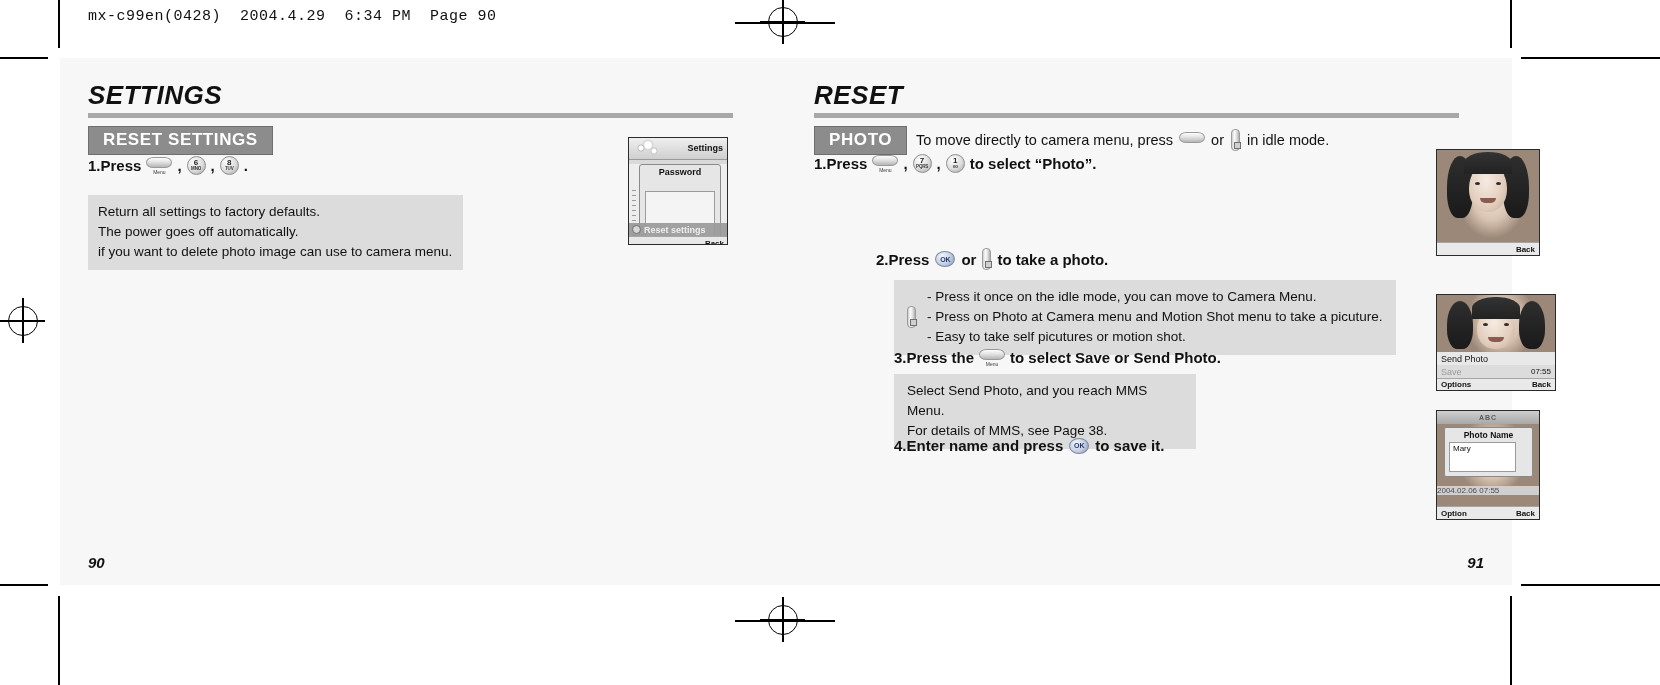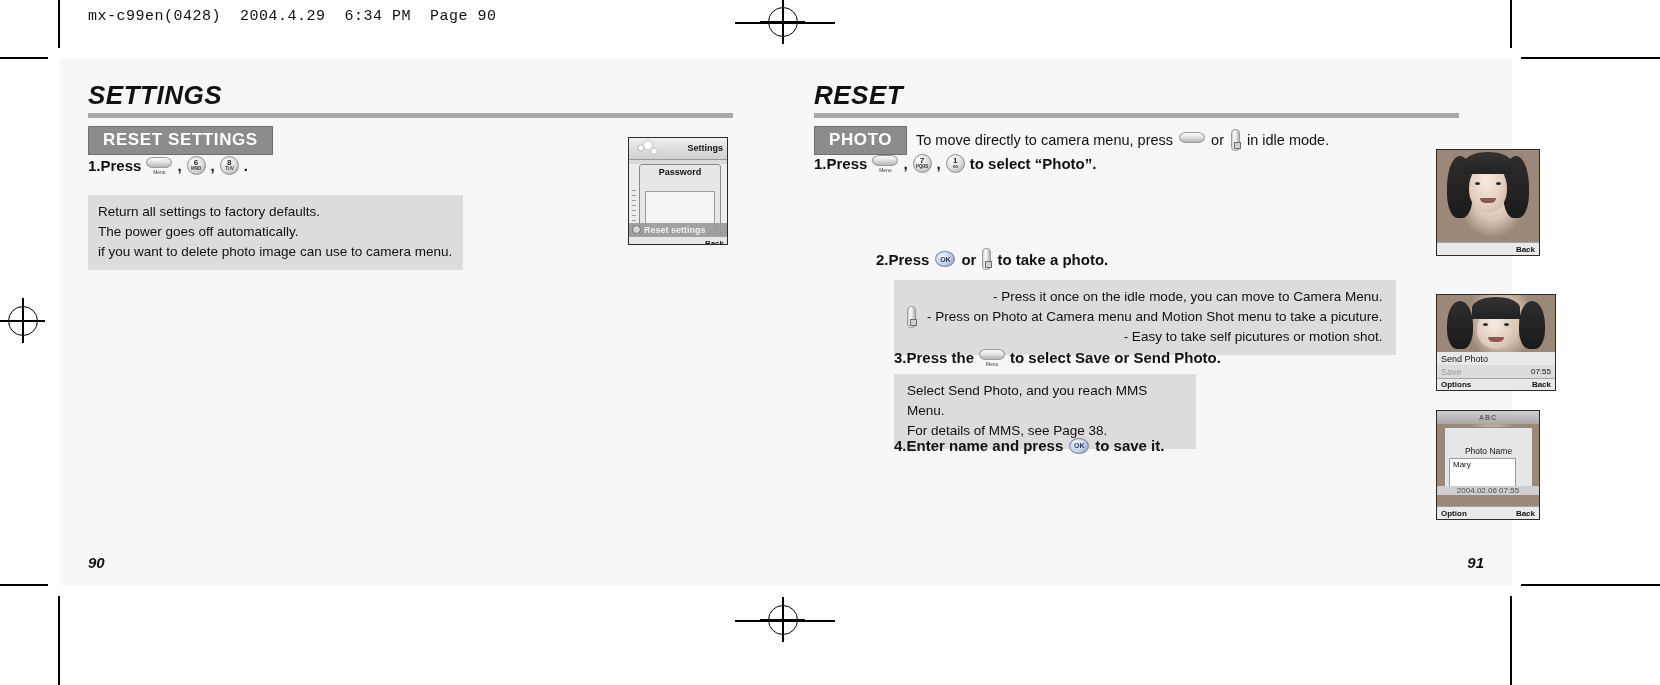--- a/index.html
+++ b/index.html
@@ -128,21 +128,21 @@
 
   
   .note {
     position: absolute;
     background: #dcdcdc;
     font-size: 13.5px; color: #111; line-height: 1.47;
     padding: 7px 10px 8px 10px;
     white-space: pre-line;
   }
   .note-with-icon { display: flex; align-items: center; gap: 8px; }
-  .note-with-icon .note-lines { white-space: pre-line; text-align: right; }
+  .note-with-icon .note-lines { white-space: pre-line; }
 
   
   .phone {
     position: absolute;
     border: 1px solid #2b2b2b;
     background: #d9d9d9;
     overflow: hidden;
     font-size: 8px; color: #111;
   }
   .ph-title {
@@ -261,29 +261,29 @@
   .ph-namebar {
     height: 13px; background: linear-gradient(to bottom,#cfcfcf,#a8a8a8);
     display: flex; align-items: center; justify-content: center;
     font-size: 7px; font-weight: bold; color: #5c5c5c; letter-spacing: 1px;
   }
   .ph-namepanel {
     margin: 3px 6px 0 7px; border: 1px solid #8a8a8a;
     background: #e6e6e6; border-radius: 2px;
   }
   .ph-namepanel .hd {
-    text-align: center; font-size: 8.5px; font-weight: normal; padding: 2px 0; margin-top: 16px;
+    text-align: center; font-size: 8.5px; font-weight: bold; padding: 2px 0;
   }
   .ph-namefield {
     margin: 0 16px 4px 4px; height: 30px; background: #fff;
     border: 1px solid #9b9b9b; font-size: 8px; padding: 1px 3px; color: #111;
   }
   .ph-datestamp {
     position: absolute; left: 0; right: 0; bottom: 13px;
-    text-align: center; font-size: 8px; color: #4a4a4a;
+    font-size: 8px; color: #4a4a4a;
     background: #cfcfcf;
   }
 
   .folio {
     position: absolute; bottom: 14px;
     font-size: 15px; font-weight: bold; font-style: italic; color: #111;
   }
 </style>
 </head>
 <body>

